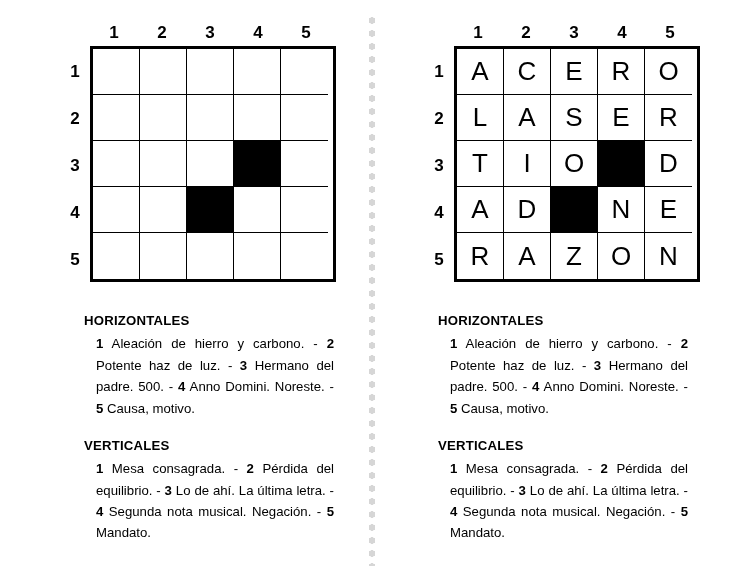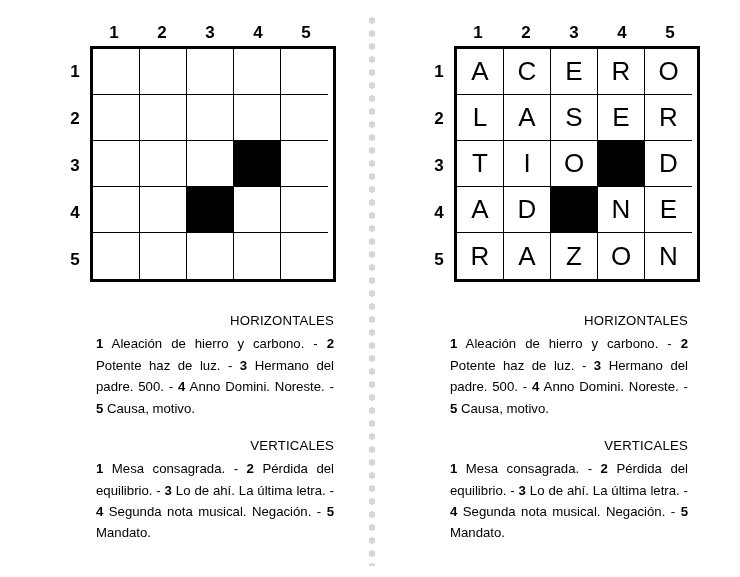--- a/index.html
+++ b/index.html
@@ -120,23 +120,22 @@
     width: 250px;
     font-size: 13.2px;
     line-height: 1.62;
   }
   .panel.left  .clues { left: 84px; top: 310px; }
   .panel.right .clues { left: 66px; top: 310px; }
 
   .clues h3 {
     margin: 0 0 2px 0;
     font-size: 13.2px;
-    font-weight: normal;
+    font-weight: bold;
     letter-spacing: 0.2px;
-    text-align: right;
   }
   .clue-body {
     margin: 0 0 16px 12px;
     text-align: justify;
   }
   .clue-body b { font-weight: bold; }
   .clues .group2 h3 { margin-top: 12px; }
 </style>
 </head>
 <body>

